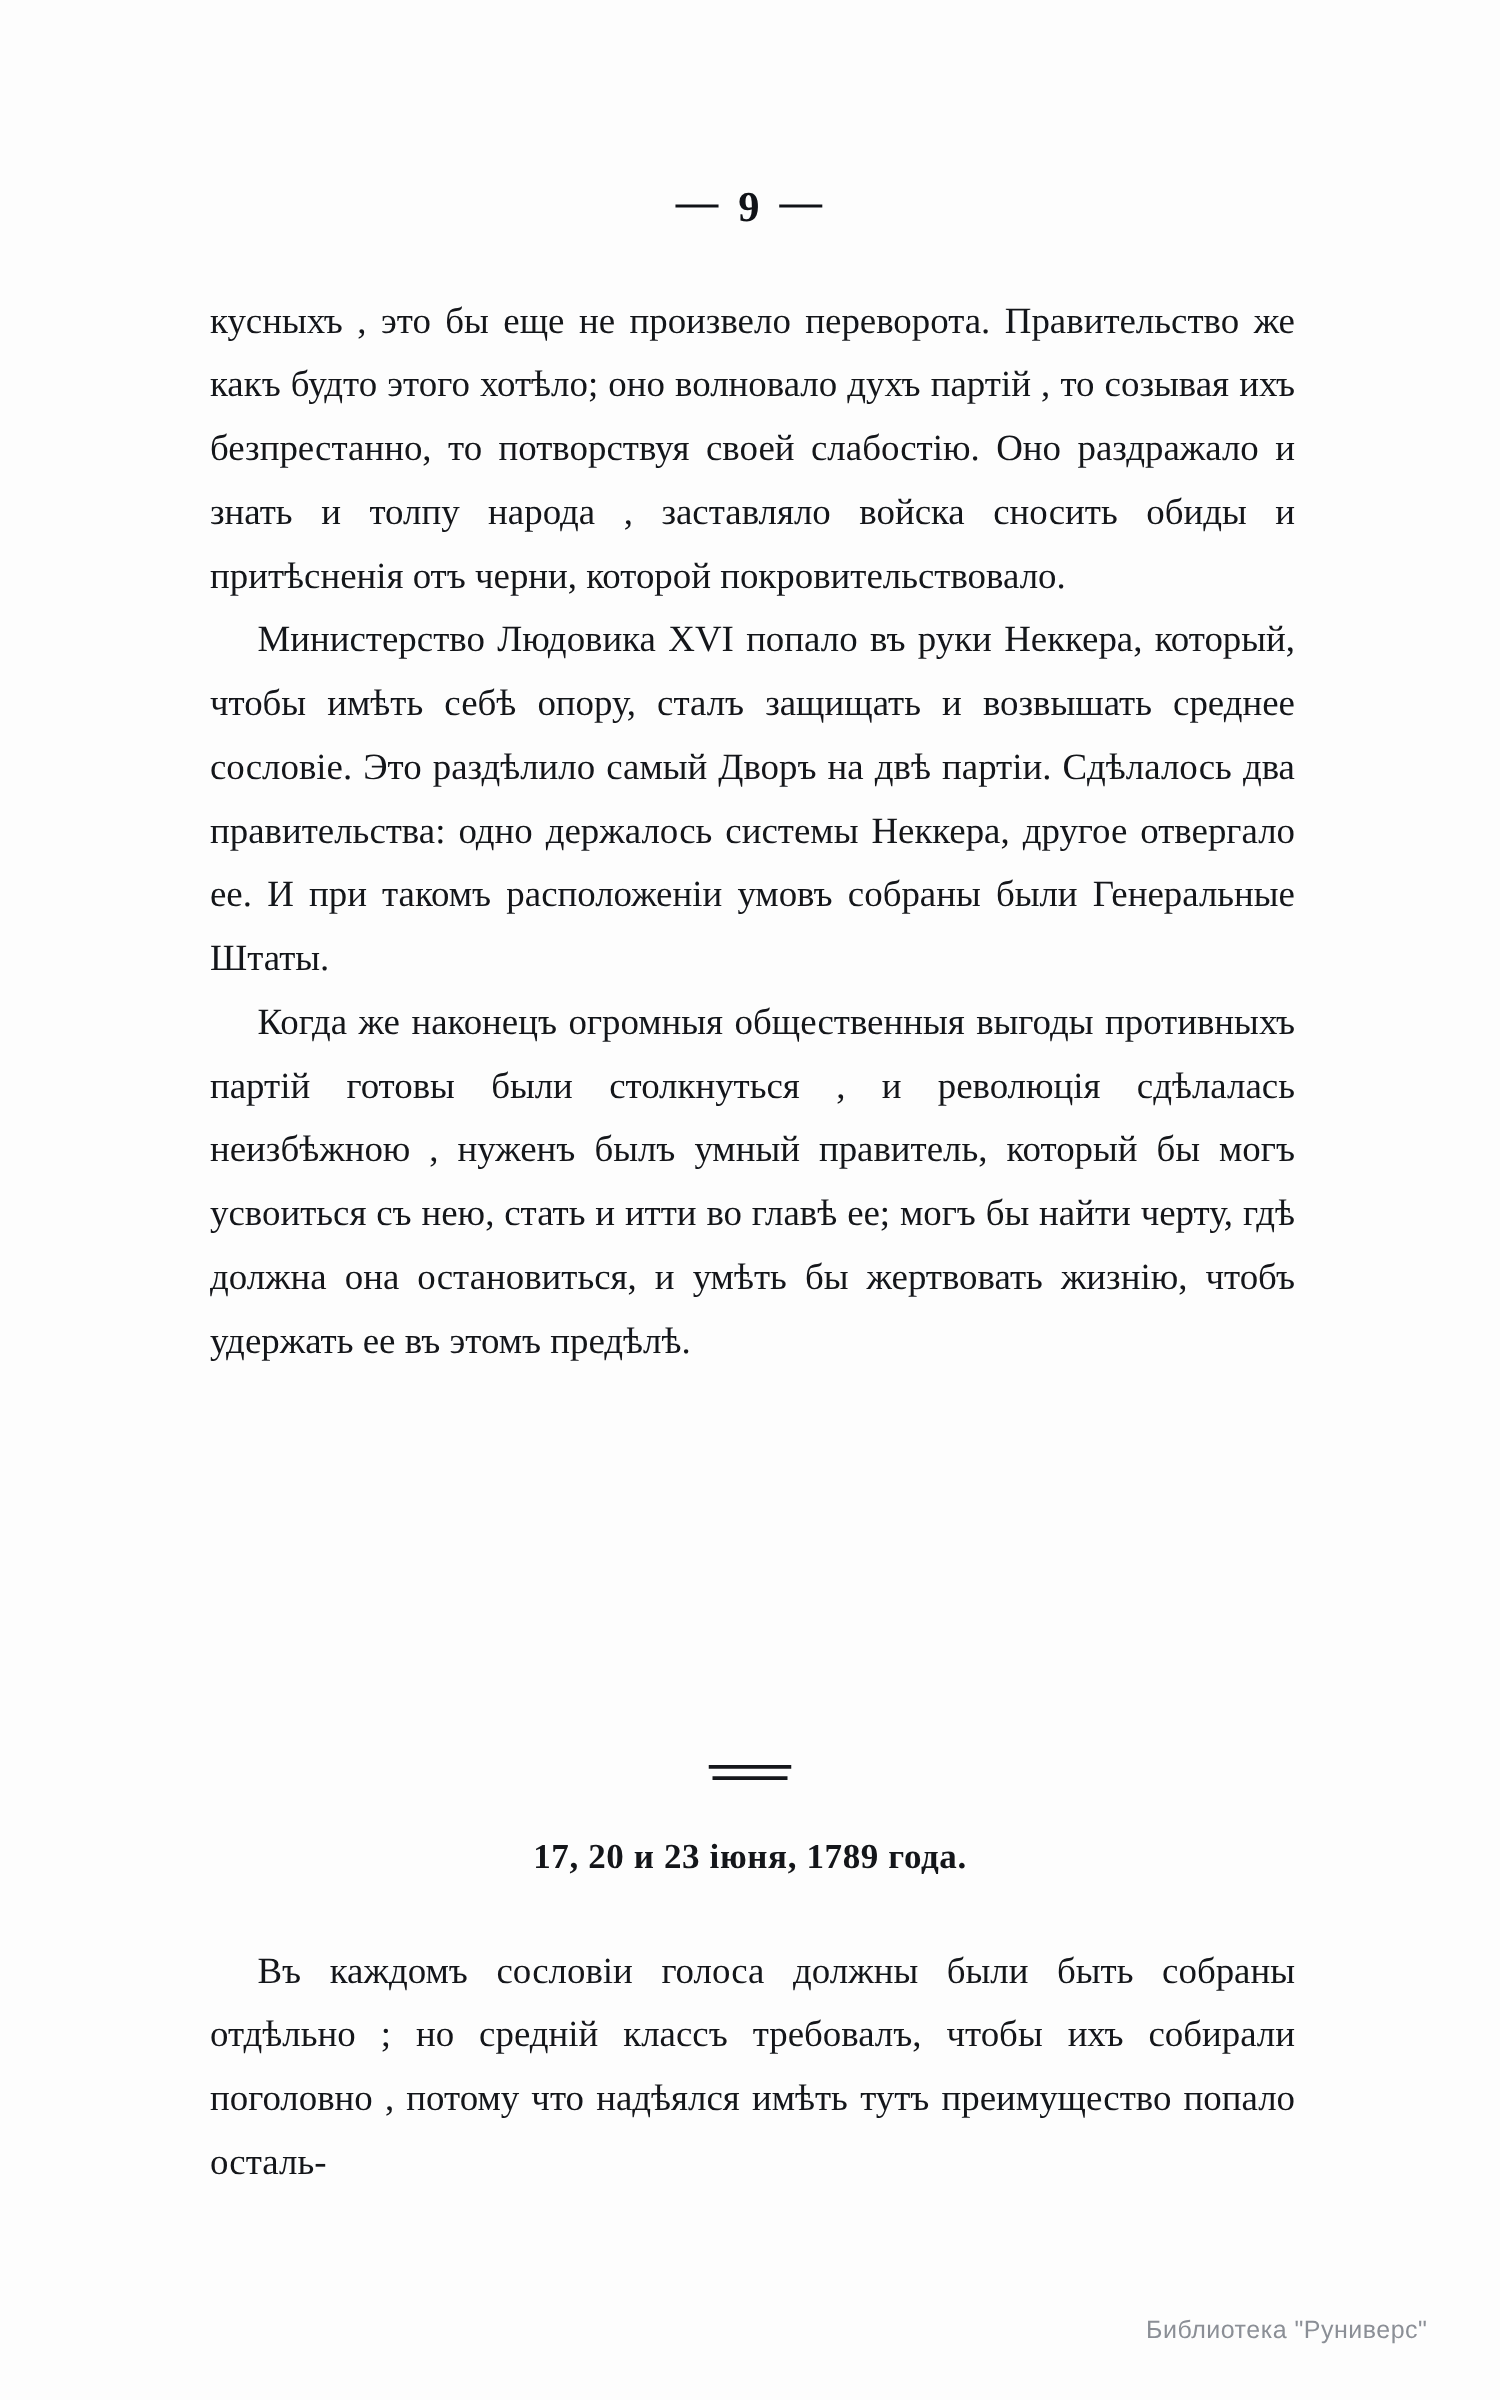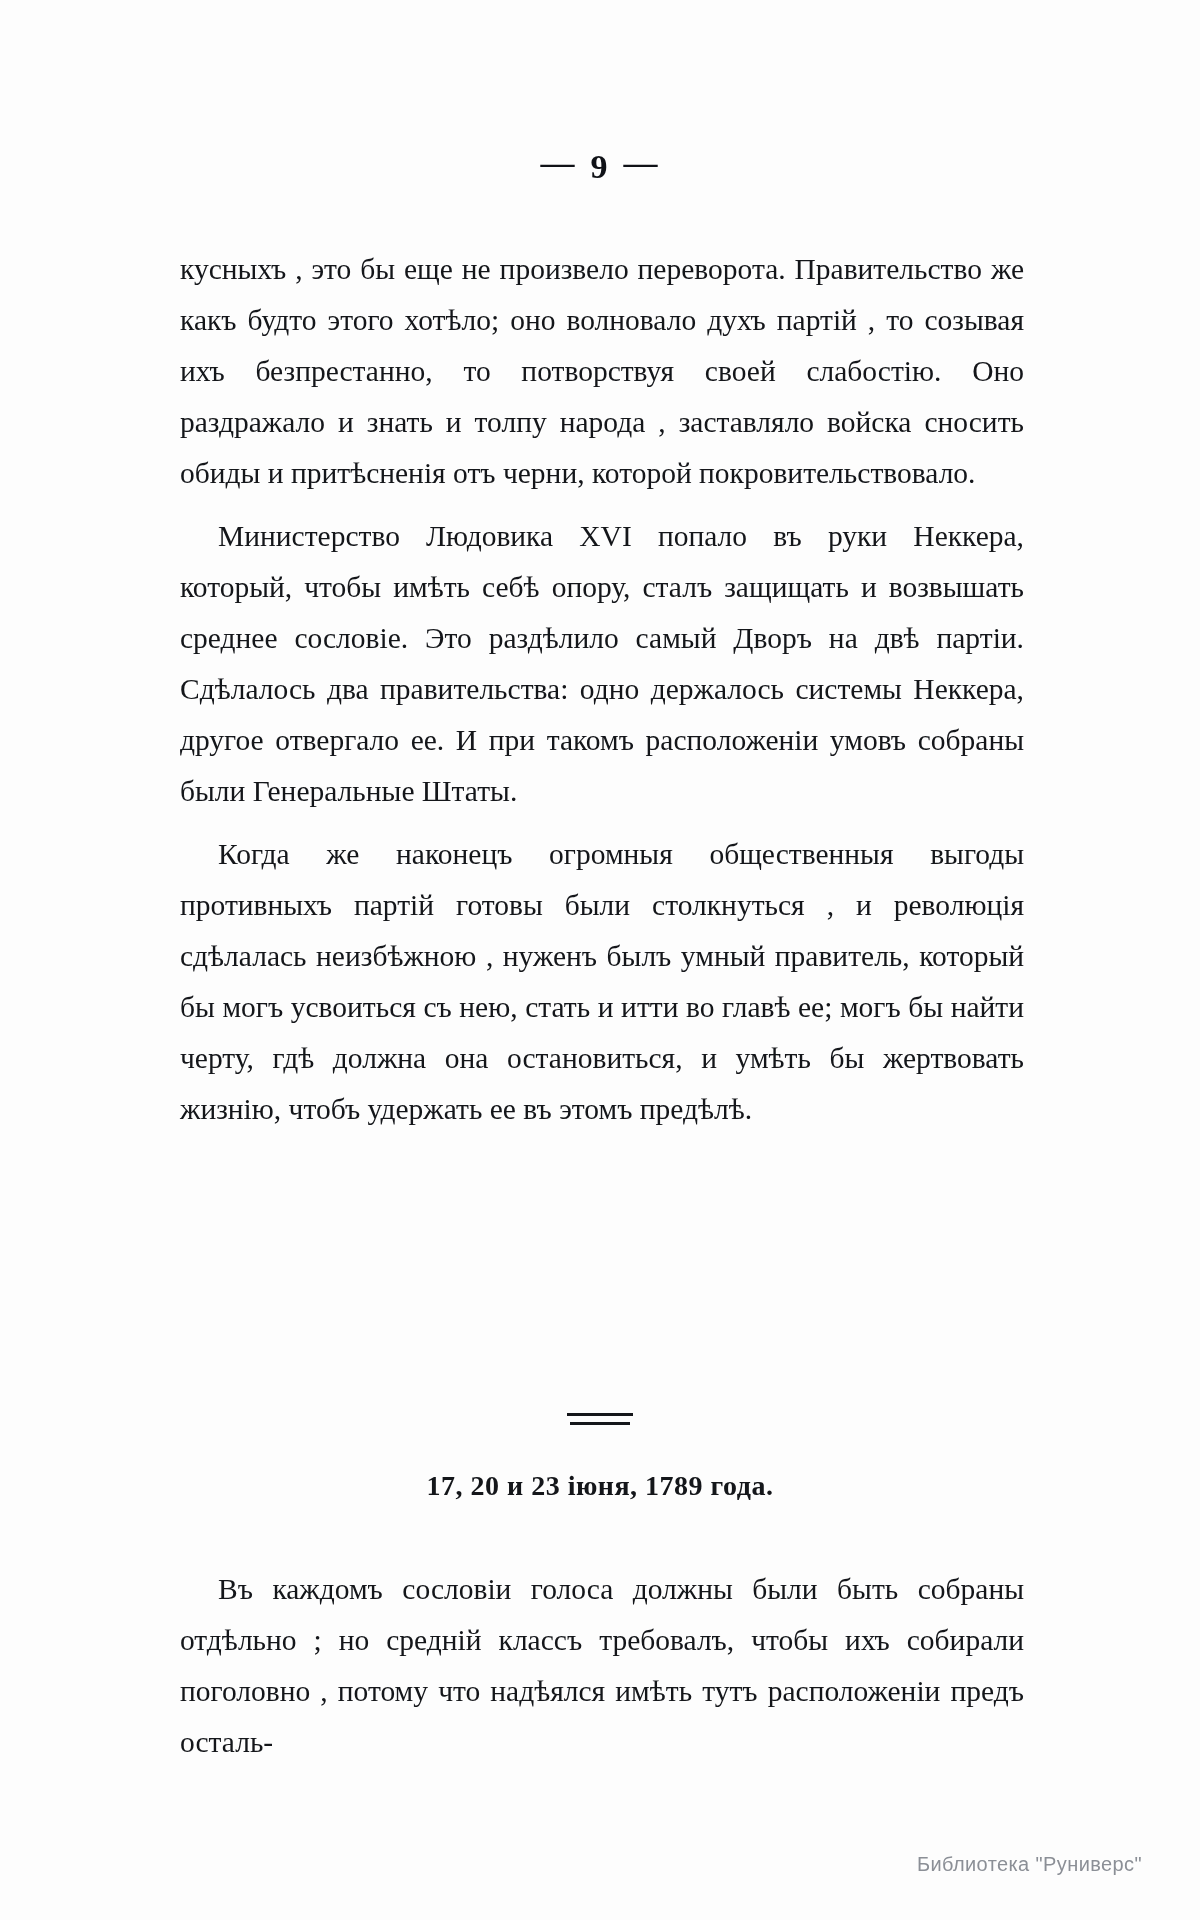--- a/index.html
+++ b/index.html
@@ -43,21 +43,21 @@
   .text-block {
     position: absolute;
     left: 168px;
     width: 868px;
     font-size: 29.5px;
     line-height: 51px;
     text-align: justify;
     color: #14161a;
   }
   .text-block p {
-    margin: 12px;
+    margin: 0;
     text-indent: 0;
   }
   .text-block p.indented {
     text-indent: 38px;
   }
   #body-top { top: 232px; }
   .divider {
     position: absolute;
     left: 0;
     right: 0;
@@ -117,18 +117,18 @@
     <p class="indented">Когда же наконецъ огромныя общественныя выгоды противныхъ партій готовы были столкнуться , и революція сдѣлалась неизбѣжною , нуженъ былъ умный правитель, который бы могъ усвоиться съ нею, стать и итти во главѣ ее; могъ бы найти черту, гдѣ должна она остановиться, и умѣть бы жертвовать жизнію, чтобъ удержать ее въ этомъ предѣлѣ.</p>
   </div>
 
   <div class="divider">
     <span class="rule"></span>
   </div>
 
   <div class="date-line">17, 20 и 23 іюня, 1789 года.</div>
 
   <div class="text-block" id="body-bottom">
-    <p class="indented">Въ каждомъ сословіи голоса должны были быть собраны отдѣльно ; но средній классъ требовалъ, чтобы ихъ собирали поголовно , потому что надѣялся имѣть тутъ расположеніи предъ осталь-</p>
+    <p class="indented">Въ каждомъ сословіи голоса должны были быть собраны отдѣльно ; но средній классъ требовалъ, чтобы ихъ собирали поголовно , потому что надѣялся имѣть тутъ преимущество попало осталь-</p>
   </div>
 
   <div class="watermark">Библиотека "Руниверс"</div>
 
 </div>
 
 </body></html>

